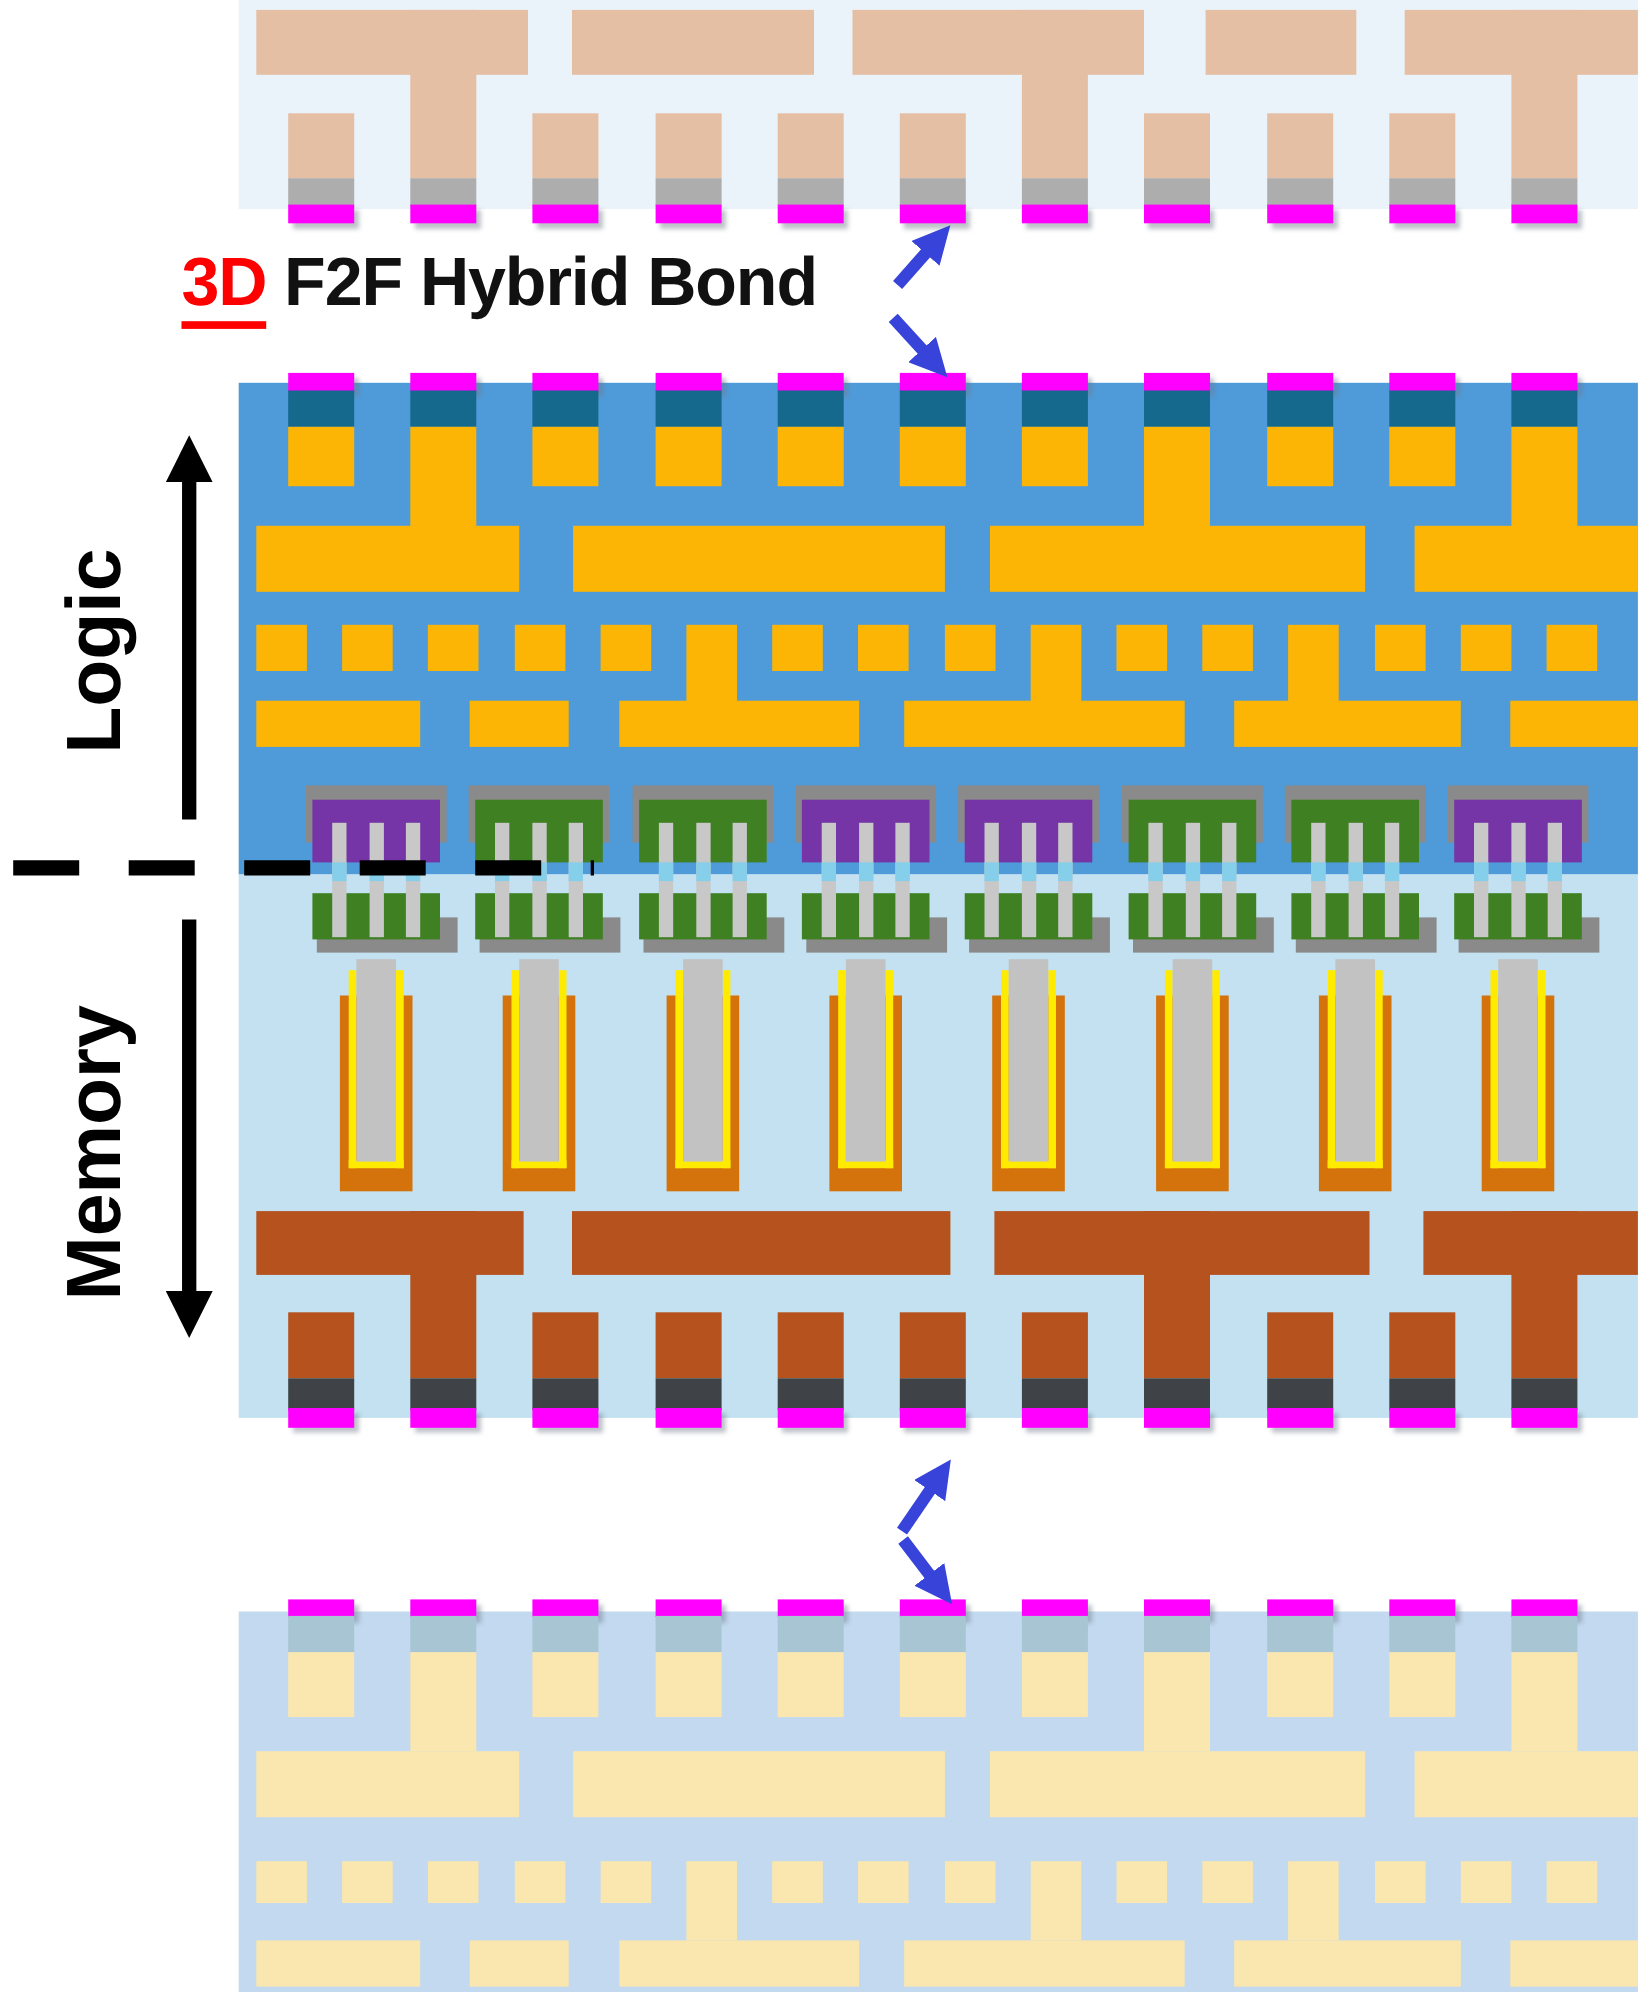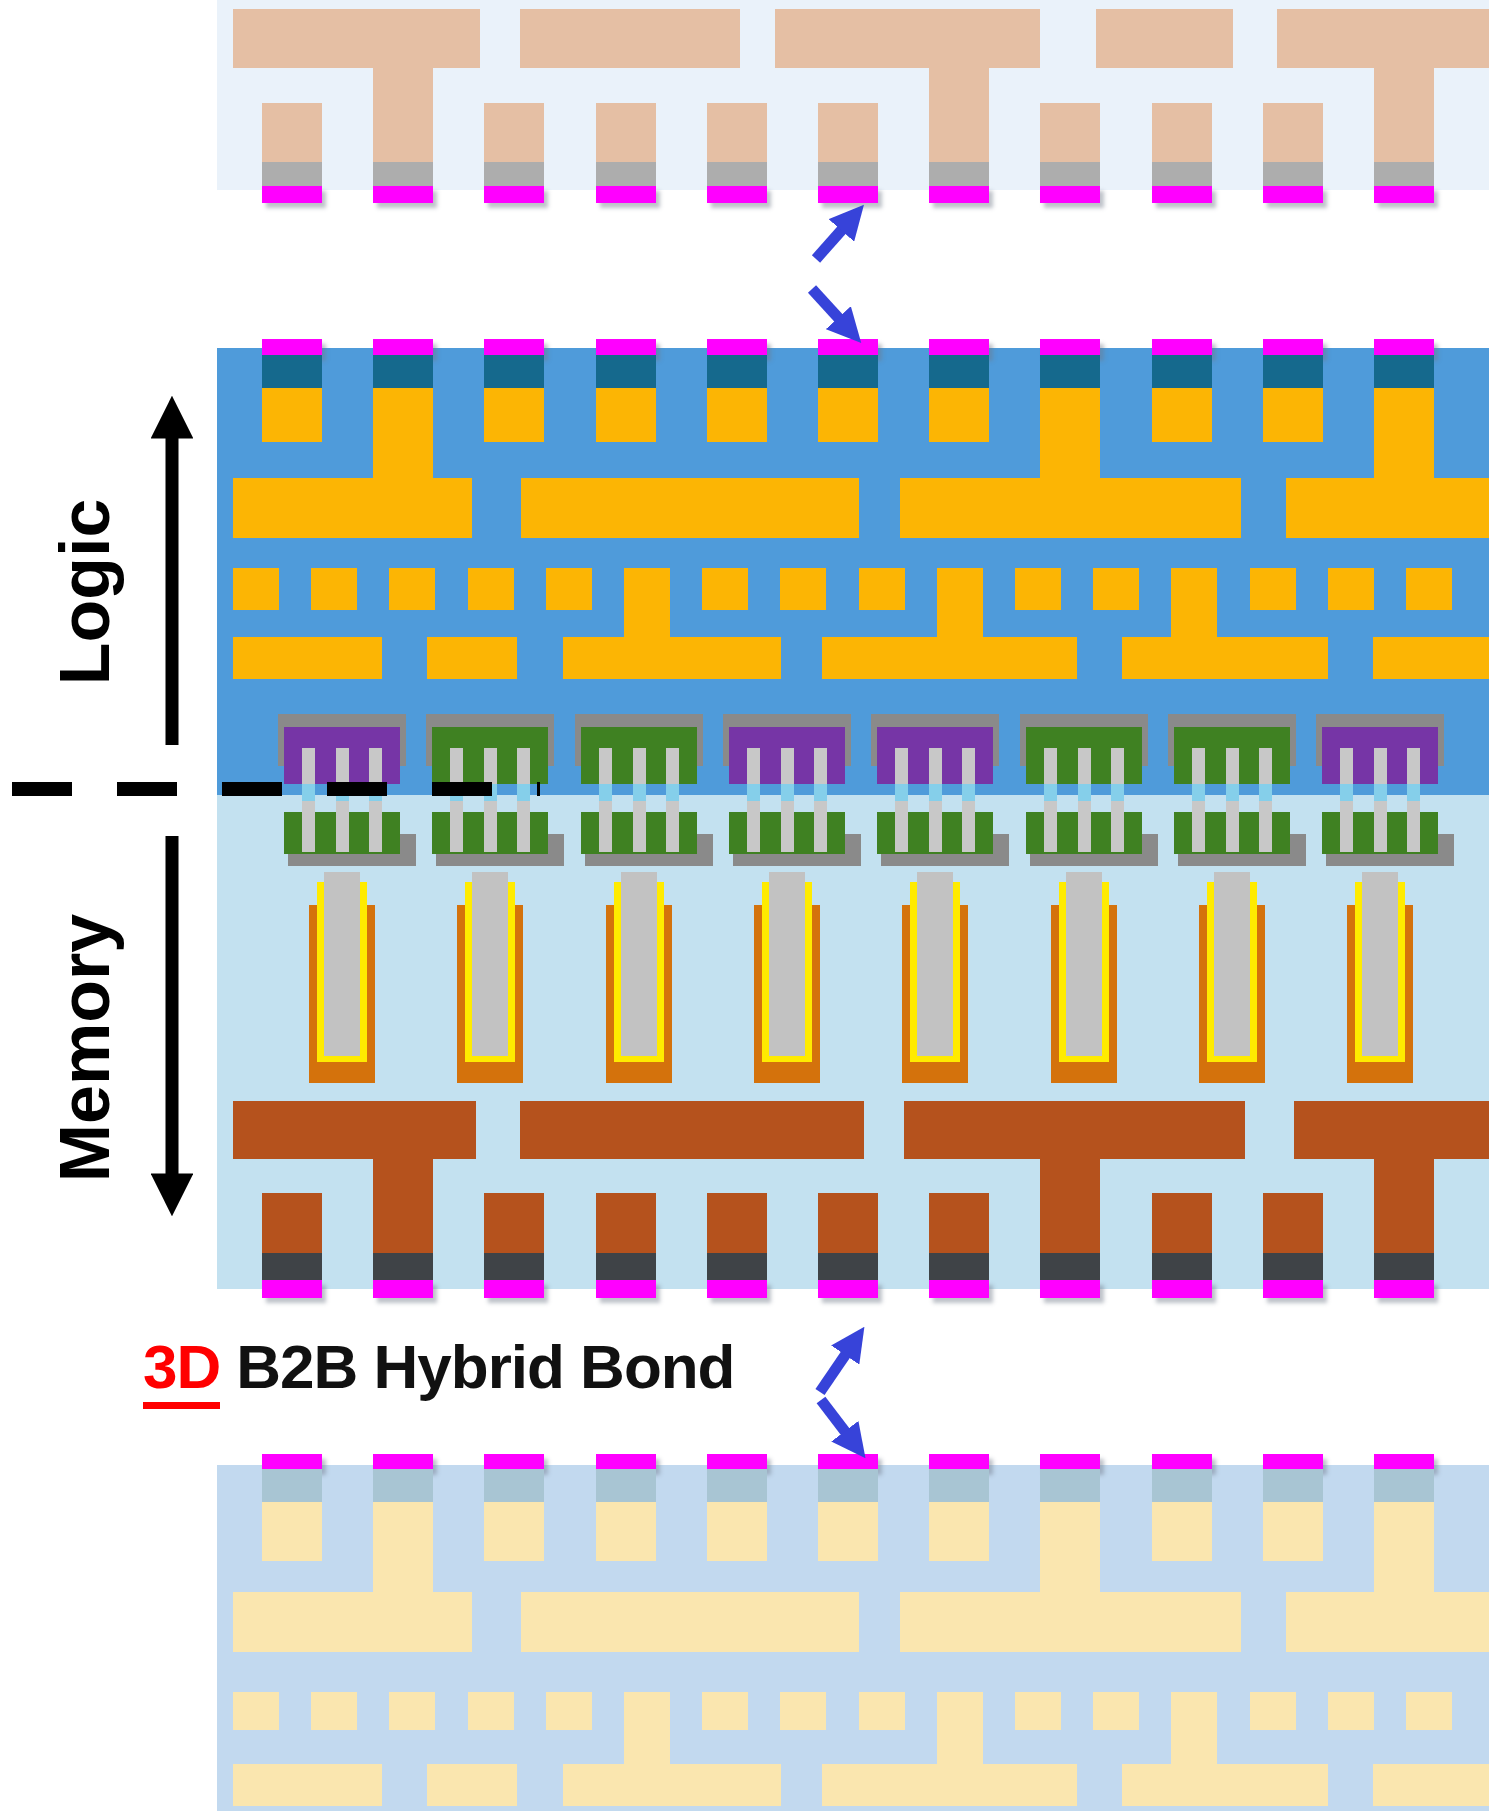--- a/index.html
+++ b/index.html
@@ -347,20 +347,20 @@
     </defs>
     <line id="dashed-boundary" x1="12" y1="789" x2="540" y2="789" stroke-width="14" stroke-dasharray="60 45" stroke="#000000"></line>
     <line id="arrow-logic-up" x1="172" y1="745" x2="172" y2="430" stroke-width="13" marker-end="url(#ah-black)" stroke="#000000"></line>
     <line id="arrow-memory-down" x1="172" y1="836" x2="172" y2="1182" stroke-width="13" marker-end="url(#ah-black)" stroke="#000000"></line>
     <line id="f2f-up" x1="816" y1="259" x2="847" y2="224" stroke-width="11" marker-end="url(#ah-blue)" stroke="#3743D9"></line>
     <line id="f2f-down" x1="812" y1="289" x2="844" y2="324" stroke-width="11" marker-end="url(#ah-blue)" stroke="#3743D9"></line>
     <line id="b2b-up" x1="820" y1="1392" x2="850" y2="1348" stroke-width="11" marker-end="url(#ah-blue)" stroke="#3743D9"></line>
     <line id="b2b-down" x1="821" y1="1400" x2="850" y2="1438" stroke-width="11" marker-end="url(#ah-blue)" stroke="#3743D9"></line>
   </svg>
 
-
-  <div class="bondlabel" style="left:143px;top:1334px;">
-    <span class="prefix">3D</span><span class="rest">B2B Hybrid Bond</span>
+  <div class="bondlabel" style="left:165px;top:224px;">
+    <span class="prefix">3D</span><span class="rest">F2F Hybrid Bond</span>
   </div>
+
 
   <div class="sidelabel" style="left:85px;top:592px;">Logic</div>
   <div class="sidelabel" style="left:85px;top:1048px;">Memory</div>
 </div>
 
 </body></html>

